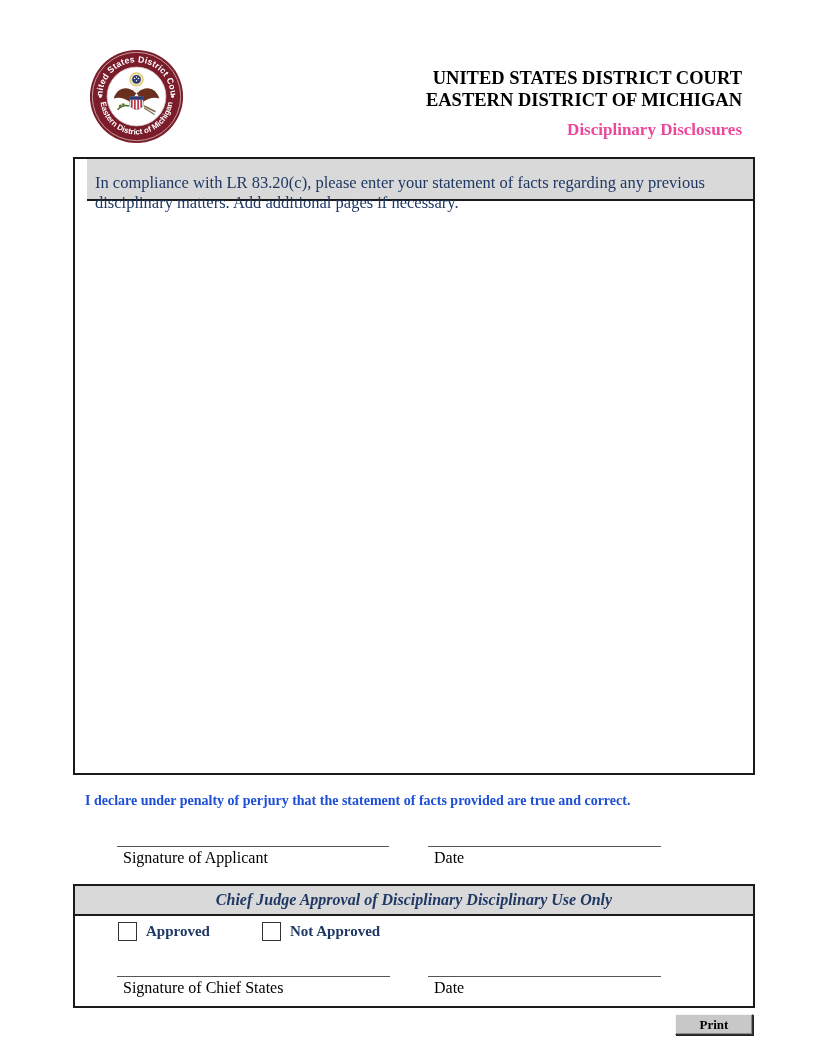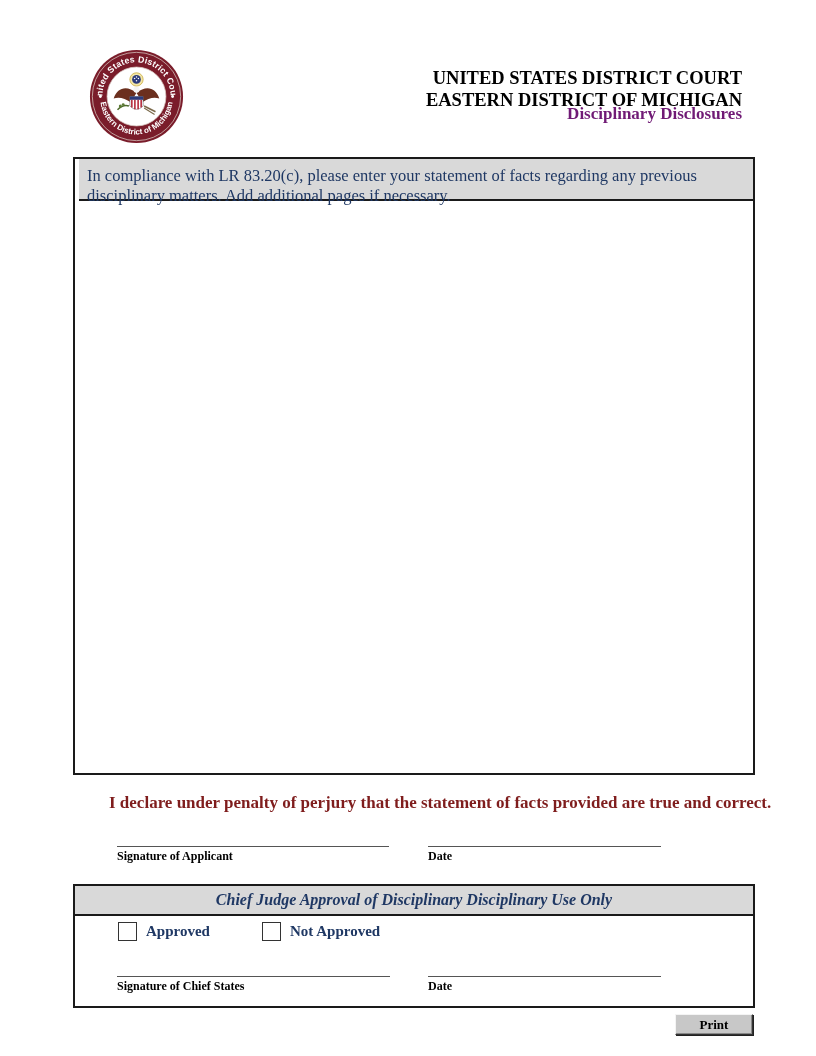--- a/index.html
+++ b/index.html
@@ -5,36 +5,36 @@
   html, body { margin: 0; padding: 0; background: #ffffff; }
   body { width: 816px; height: 1056px; position: relative; overflow: hidden;
          font-family: "Liberation Serif", "DejaVu Serif", serif; color: #000; }
   .abs { position: absolute; }
 
   .seal { left: 89px; top: 49px; width: 95px; height: 95px; }
 
   .hdr { right: 74px; text-align: right; font-weight: bold; white-space: nowrap; }
   .hdr-court { top: 68px; font-size: 18.5px; line-height: 21px; }
   .hdr-district { top: 90px; font-size: 18.5px; line-height: 21px; }
-  .hdr-title { top: 104px; font-size: 17px; line-height: 20px; color: #701a75; }
+  .hdr-title { top: 120px; font-size: 17px; line-height: 20px; color: #ec4899; }
 
   .box { left: 73px; width: 678px; border: 2px solid #1a1a1a; box-sizing: content-box; background: #fff; }
   .stmt-box { top: 157px; height: 614px; }
-  .stmt-header { position: absolute; left: 4px; top: 0; right: 0; height: 42px;
+  .stmt-header { position: absolute; left: 12px; top: 0; right: 0; height: 42px;
                  background: #d9d9d9; border-bottom: 2px solid #1a1a1a;
-                 padding: 7px 8px; box-sizing: border-box;
+                 padding: 14px 8px; box-sizing: border-box;
                  font-size: 16.5px; line-height: 20px; color: #1f3864; }
   .stmt-area { position: absolute; left: 0; right: 0; top: 44px; bottom: 0;
                border: none; outline: none; resize: none; background: transparent;
                font-family: "Liberation Serif", serif; font-size: 14px; padding: 6px 8px; box-sizing: border-box; }
 
-  .declare { left: 85px; top: 793px; font-size: 17px; font-weight: bold; color: #7f1d1d; white-space: nowrap; margin-left: 24px; }
+  .declare { left: 85px; top: 793px; font-size: 14px; font-weight: bold; color: #1d4ed8; white-space: nowrap; }
 
   .sig-line { height: 1px; background: #555; }
-  .sig-label { font-size: 12px; font-weight: bold; white-space: nowrap; }
+  .sig-label { font-size: 16px; font-weight: normal; white-space: nowrap; margin-left: 6px; }
 
   .appr-box { top: 884px; height: 120px; }
   .appr-header { position: absolute; left: 0; top: 0; right: 0; height: 28px;
                  background: #d9d9d9; border-bottom: 2px solid #1a1a1a;
                  text-align: center; font-size: 16px; line-height: 28px;
                  font-style: italic; font-weight: bold; color: #1f3864; }
   .chk { width: 19px; height: 19px; border: 1px solid #333; background: #fff; box-sizing: border-box; cursor: pointer; }
   .chk-label { font-size: 15px; font-weight: bold; color: #1f3864; white-space: nowrap; }
 
   .print-btn { left: 675px; top: 1014px; width: 78px; height: 21px; box-sizing: border-box;

